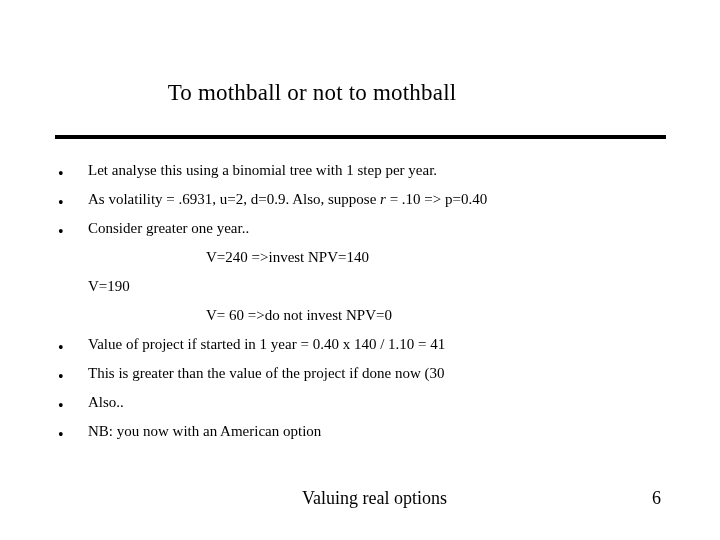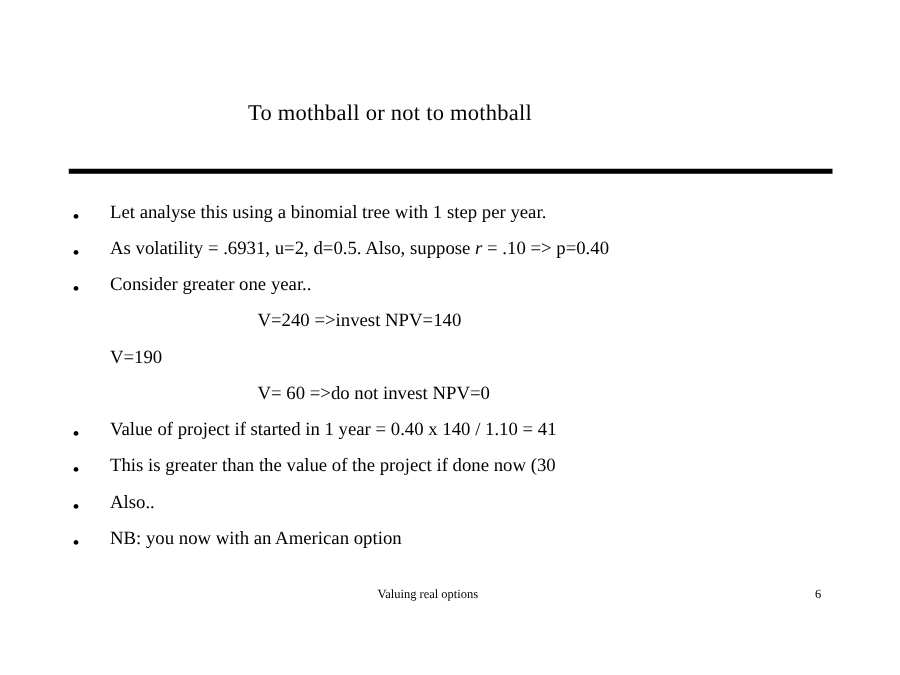--- a/index.html
+++ b/index.html
@@ -1,36 +1,36 @@
 <!DOCTYPE html>
 <html><head>
   <meta charset="utf-8">
   <style>
     html, body { margin: 0; padding: 0; background: #ffffff; }
     body { width: 720px; height: 540px; position: relative; overflow: hidden;
            font-family: "Liberation Serif", "DejaVu Serif", serif; color: #000; }
     .title { position: absolute; left: 0; width: 624px; top: 80px; text-align: center;
-             font-size: 18px; letter-spacing: 0.2px; }
+             font-size: 23px; letter-spacing: 0.2px; }
     .rule { position: absolute; left: 55px; width: 611px; top: 135px; height: 4px; background: #000; }
     .line { position: absolute; font-size: 15px; white-space: nowrap; }
     .bullet { position: absolute; left: 58px; font-size: 16px; }
-    .footer { position: absolute; top: 470px; font-size: 10px; }
+    .footer { position: absolute; top: 488px; font-size: 18px; }
   </style>
 </head>
 <body>
 
 <div>
   <div class="title">To mothball or not to mothball</div>
   <div class="rule"></div>
 
   <span class="bullet" style="top:165px">•</span>
   <div class="line" style="left:88px; top:162px">Let analyse this using a binomial tree with 1 step per year.</div>
 
   <span class="bullet" style="top:194px">•</span>
-  <div class="line" style="left:88px; top:191px"><span>As volatility = .6931, u=2, d=0.5. Also, suppose </span><i>r</i><span> = .10 =&gt; p=0.40</span></div>
+  <div class="line" style="left:88px; top:191px"><span>As volatility = .6931, u=2, d=0.9. Also, suppose </span><i>r</i><span> = .10 =&gt; p=0.40</span></div>
 
   <span class="bullet" style="top:223px">•</span>
   <div class="line" style="left:88px; top:220px">Consider greater one year..</div>
 
   <div class="line" style="left:206px; top:249px">V=240 =&gt;invest NPV=140</div>
   <div class="line" style="left:88px; top:278px">V=190</div>
   <div class="line" style="left:206px; top:307px">V= 60  =&gt;do not invest NPV=0</div>
 
   <span class="bullet" style="top:339px">•</span>
   <div class="line" style="left:88px; top:336px">Value of project if started in 1 year = 0.40 x 140 / 1.10 = 41</div>

